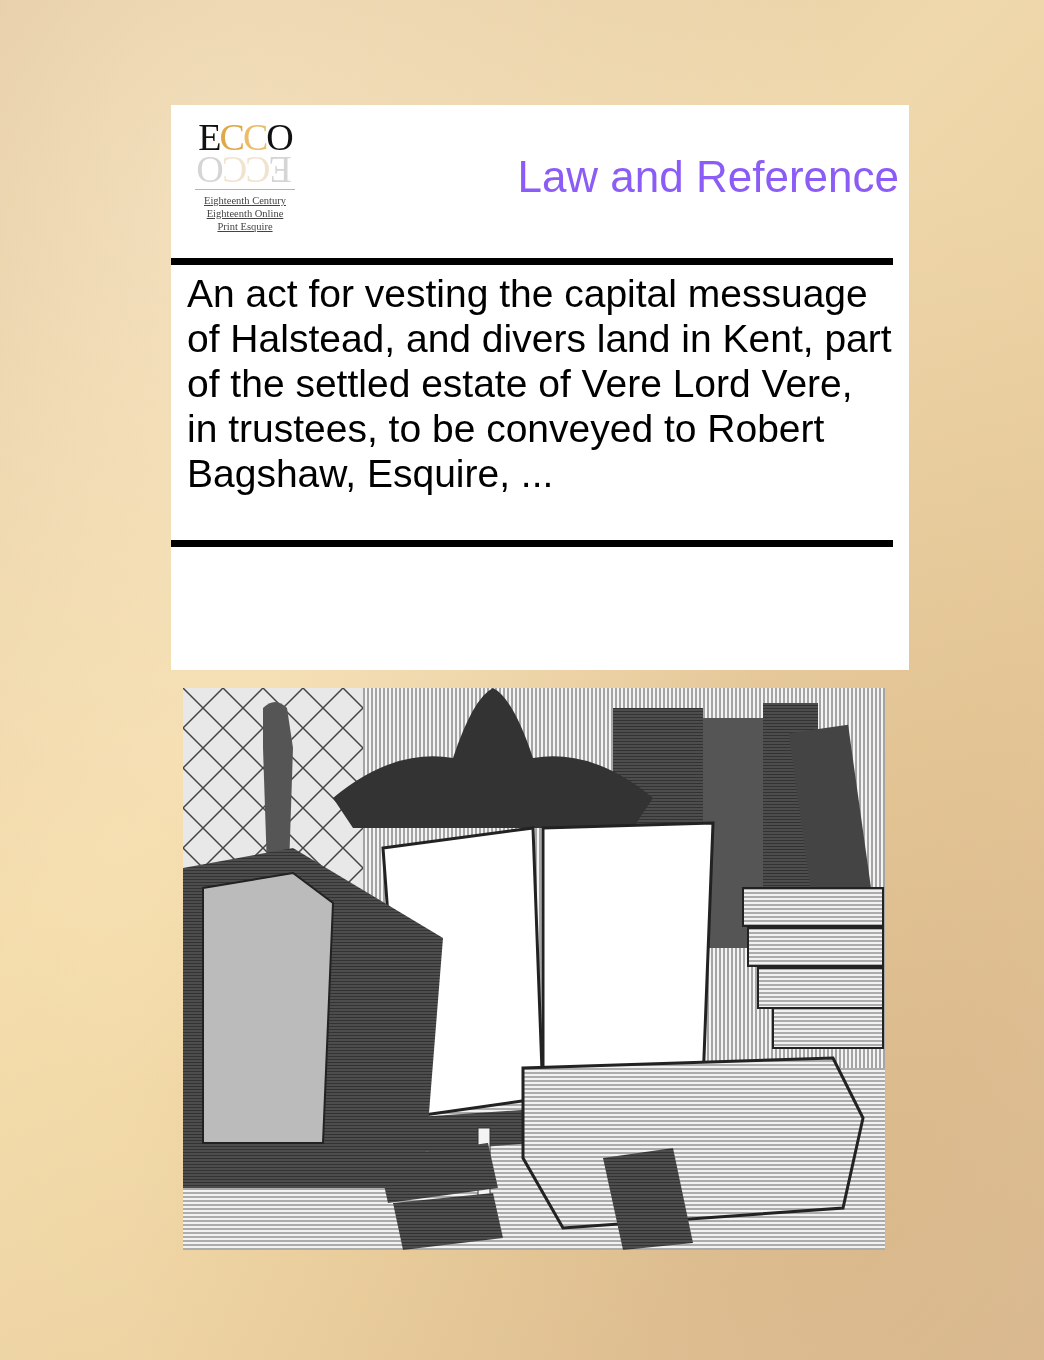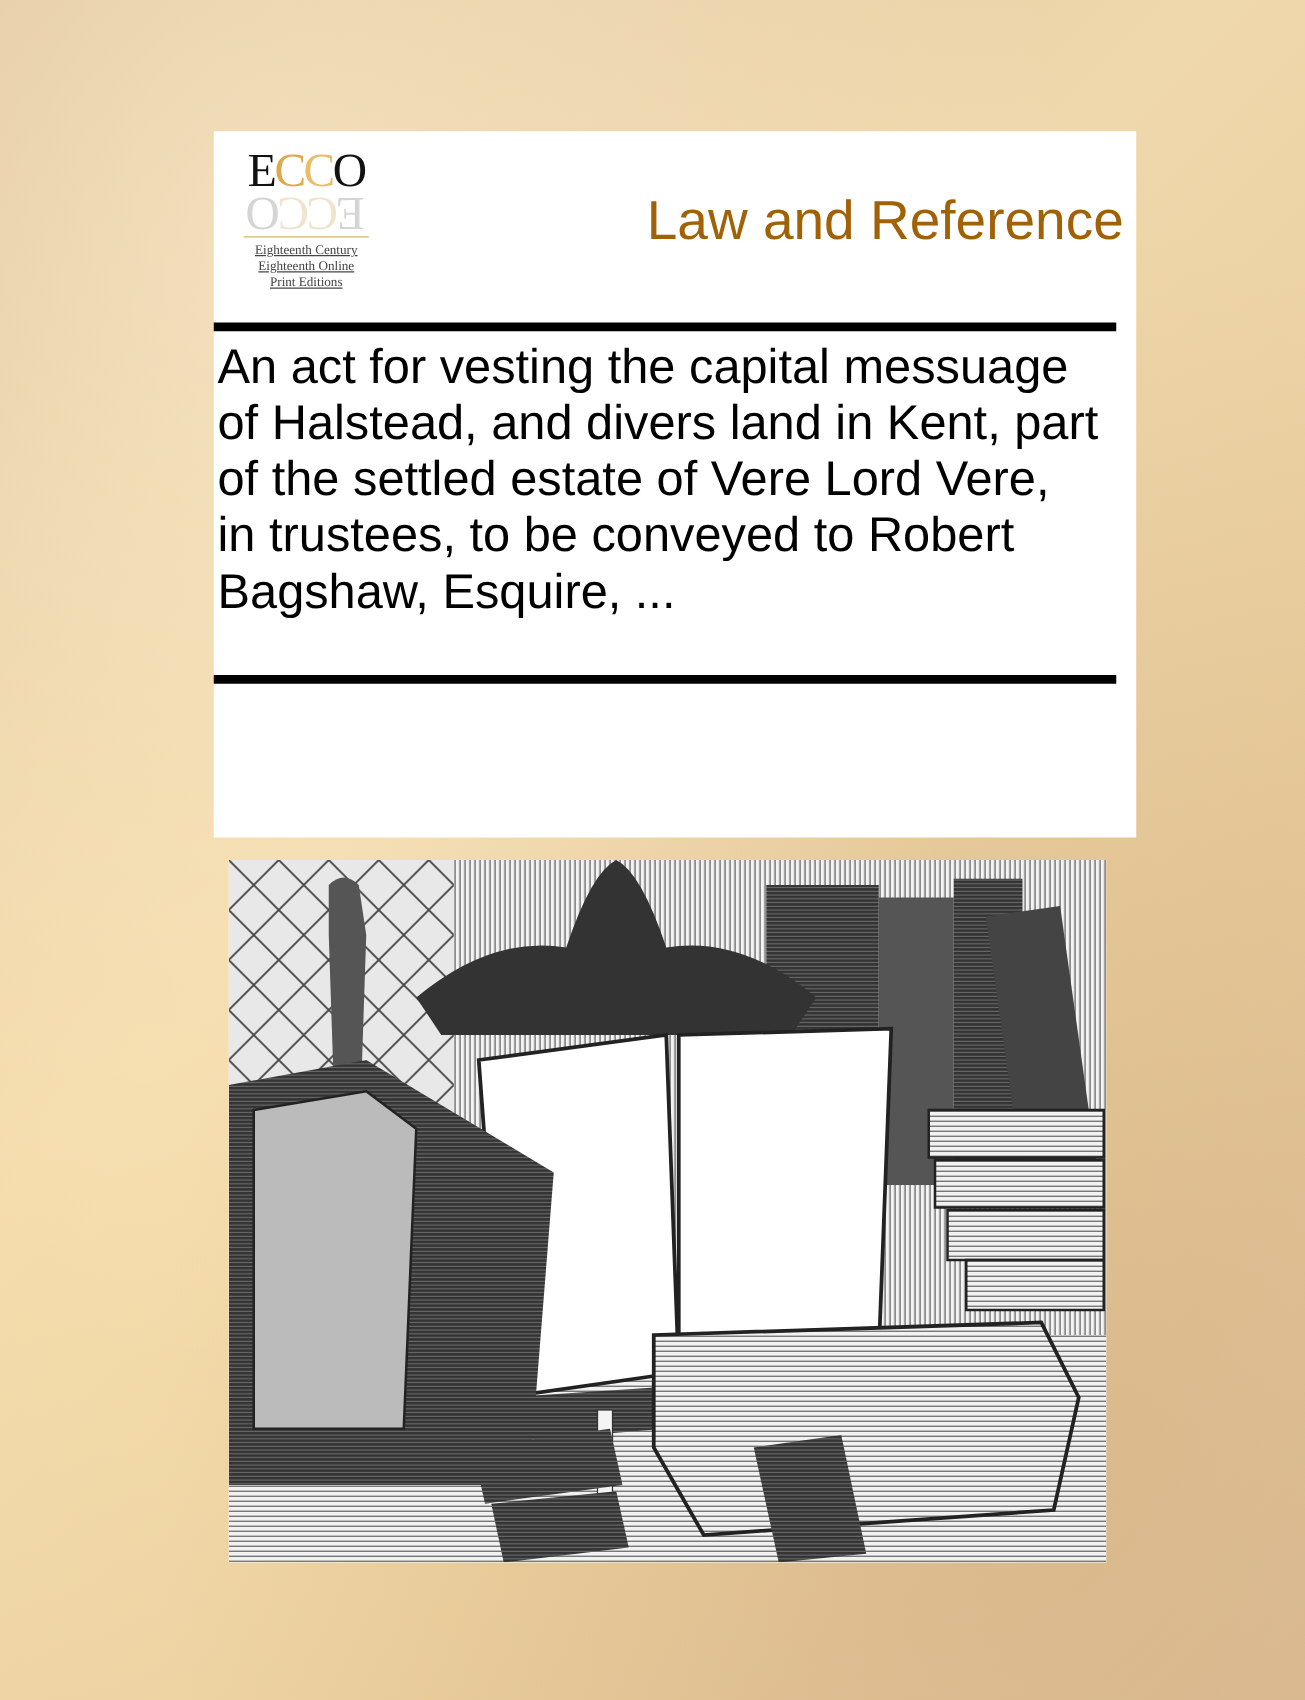--- a/index.html
+++ b/index.html
@@ -27,29 +27,29 @@
   .logo-mark .c2 { color: #e9bd6a; }
   .logo-reflect {
     height: 30px; font-size: 38px; line-height: 30px; letter-spacing: -2px;
     transform: scaleY(-1) scaleX(-1); opacity: 0.35; color: #888;
     overflow: hidden;
   }
   .logo-reflect .c1, .logo-reflect .c2 { color: #d9b477; }
   .logo-rule { margin: 4px 6px 4px 6px; height: 1px; background: #d9b16a; }
   .logo-line { font-size: 10.5px; line-height: 13px; color: #444; white-space: nowrap; text-decoration: underline; }
   .category {
-    position: absolute; right: 10px; top: 46px; font-size: 44px; color: #a16207; line-height: 52px;
+    position: absolute; right: 10px; top: 46px; font-size: 44px; color: #8b5cf6; line-height: 52px;
   }
   .rule {
     position: absolute; left: 0; width: 722px; height: 7px; background: #000;
   }
   .rule.r1 { top: 153px; }
   .rule.r2 { top: 435px; }
   .title {
-    position: absolute; left: 3px; top: 166px; width: 706px;
+    position: absolute; left: 16px; top: 166px; width: 706px;
     font-size: 39px; line-height: 45px; color: #000;
   }
   .engraving {
     position: absolute; left: 183px; top: 688px; width: 702px; height: 562px;
     background: #fafafa; overflow: hidden;
   }
   .engraving svg { display: block; }
 </style>
 </head>
 <body>
@@ -58,21 +58,21 @@
   <div class="logo">
     <div class="logo-mark">
       <span class="e">E</span><span class="c1">C</span><span class="c2">C</span><span class="o">O</span>
     </div>
     <div class="logo-reflect">
       <span>E</span><span class="c1">C</span><span class="c2">C</span><span>O</span>
     </div>
     <div class="logo-rule"></div>
     <div class="logo-line">Eighteenth Century</div>
     <div class="logo-line">Eighteenth Online</div>
-    <div class="logo-line">Print Editions</div>
+    <div class="logo-line">Print Esquire</div>
   </div>
 
   <div class="category">Law and Reference</div>
 
   <div class="rule r1"></div>
   <div class="title">An act for vesting the capital messuage of Halstead, and divers land in Kent, part of the settled estate of Vere Lord Vere, in trustees, to be conveyed to Robert Bagshaw, Esquire, ...</div>
   <div class="rule r2"></div>
 </div>
 
 <div class="engraving">

